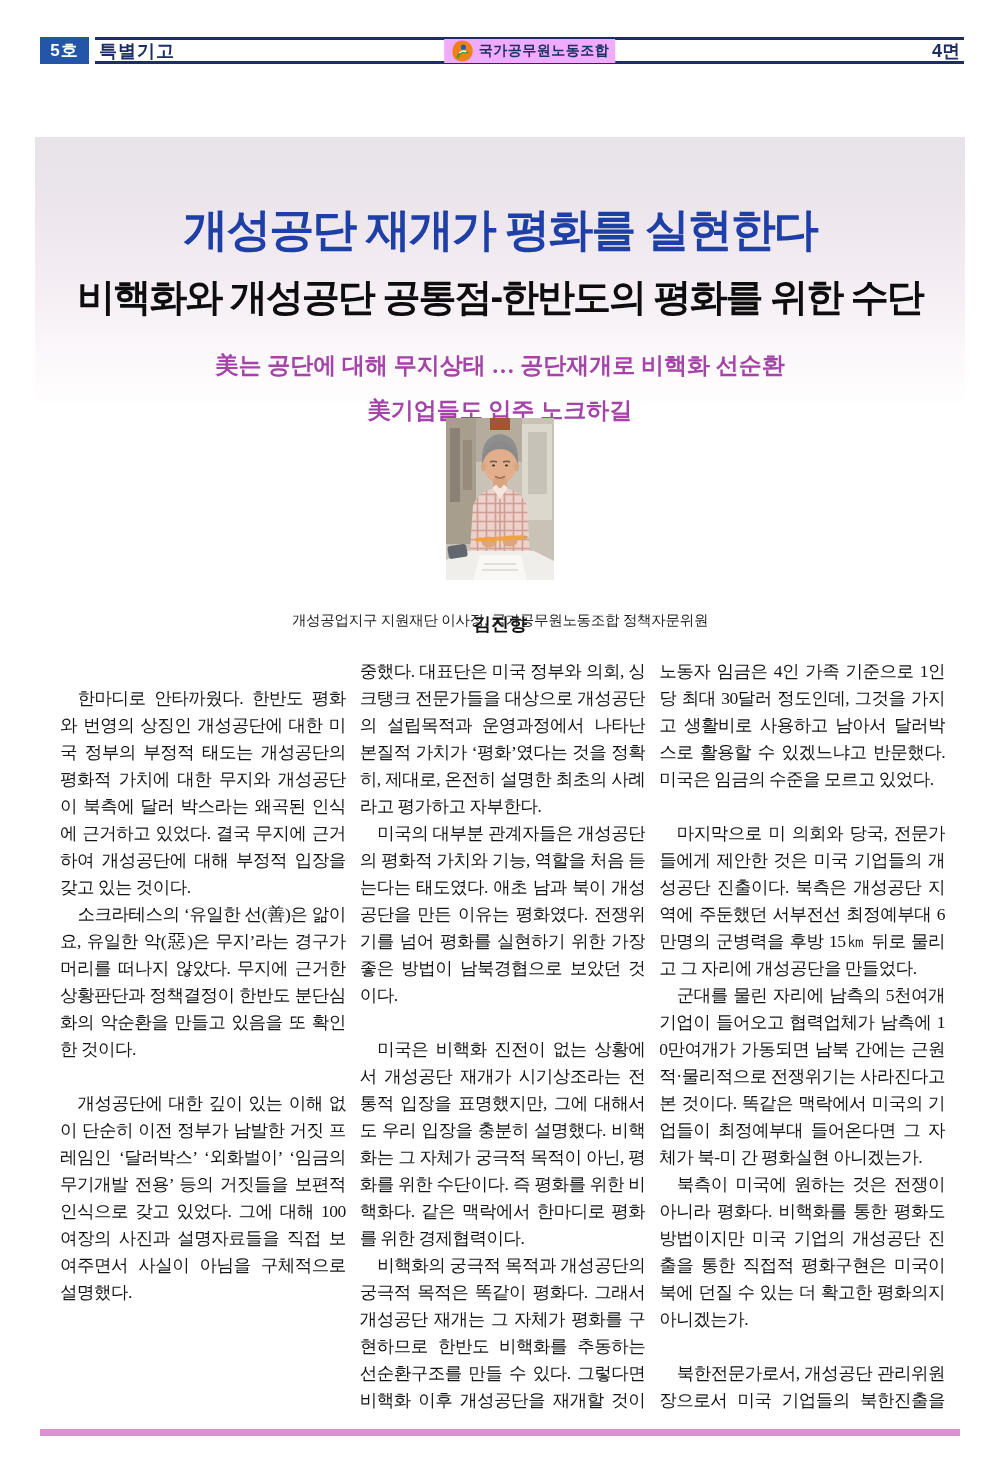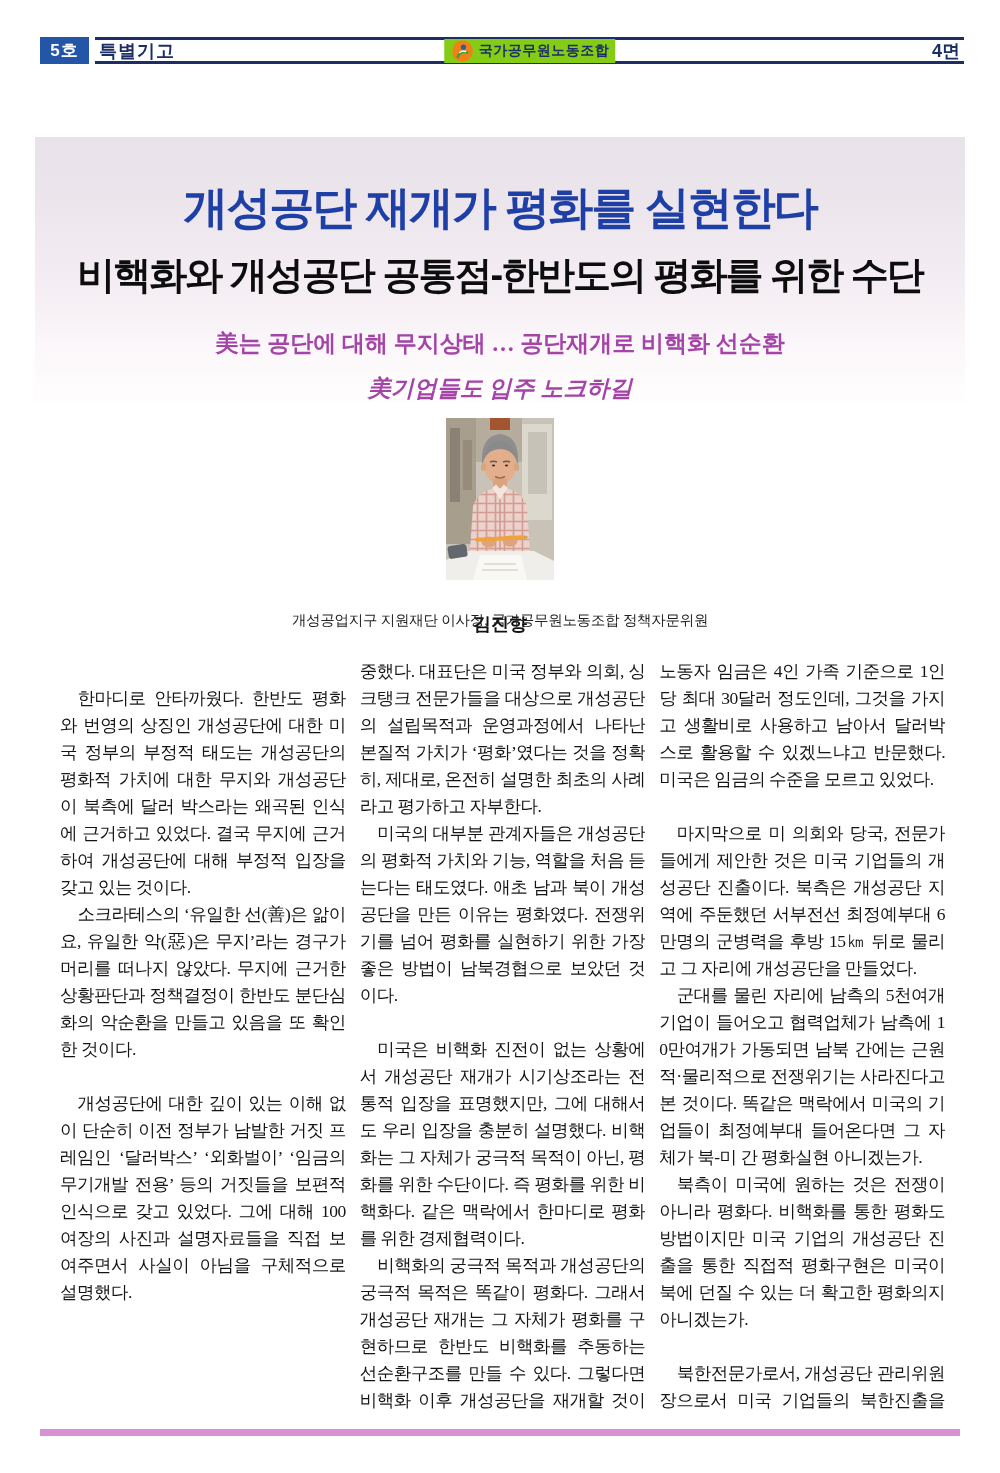--- a/index.html
+++ b/index.html
@@ -27,52 +27,52 @@
     border-top:3px solid #1c2e63; border-bottom:3px solid #1c2e63;
     display:flex; align-items:center; justify-content:space-between;
     padding:0 4px;
   }
   .section {
     font-family:"Liberation Sans","DejaVu Sans",sans-serif;
     font-weight:bold; font-size:18px; color:#1c2e63; letter-spacing:1px;
   }
   .logo {
     position:absolute; left:50%; top:50%; transform:translate(-50%,-50%);
-    display:flex; align-items:center; gap:5px; background:#84cc16; padding:0 6px;
+    display:flex; align-items:center; gap:5px; background:#f0abfc; padding:0 6px;
   }
   .logo svg { display:block; }
   .org-name {
     font-family:"Liberation Sans","DejaVu Sans",sans-serif;
     font-weight:bold; font-size:14px; color:#1c2e63; letter-spacing:0.5px;
   }
   .pageno {
     font-family:"Liberation Sans","DejaVu Sans",sans-serif;
     font-weight:bold; font-size:18px; color:#1c2e63;
   }
 
   
   .hero {
     position:absolute; top:137px; left:35px; right:35px; height:266px;
     background:linear-gradient(180deg,#e8e2ea 0%,#ece5ec 25%,#f4edf3 55%,#fbf7fa 80%,#fffefe 100%);
-    text-align:center; padding-top:41px;
+    text-align:center; padding-top:63px;
   }
   .hero h1 {
     font-family:"Liberation Sans","DejaVu Sans",sans-serif;
     font-weight:900; font-size:45px; letter-spacing:-2px; color:#1e3fa6;
   }
   .hero h2 {
     font-family:"Liberation Sans","DejaVu Sans",sans-serif;
     font-weight:700; font-size:38px; letter-spacing:-2px; color:#0d0d0d;
     margin-top:12px;
   }
   .deck {
     font-family:"Liberation Serif","DejaVu Serif",serif;
     font-weight:bold; font-size:23px; color:#a544a8; margin-top:27px;
   }
-  .deck2 { margin-top:14px;font-style:italic; }
+  .deck2 { margin-top:14px; }
 
   
   .photo {
     position:absolute; top:418px; left:50%; transform:translateX(-50%);
     width:108px; height:162px; overflow:hidden; background:#c9c2b6;
   }
   .photo svg { display:block; }
   .author-name {
     position:absolute; top:612px; left:0; right:0; text-align:center;
     font-family:"Liberation Sans","DejaVu Sans",sans-serif;

